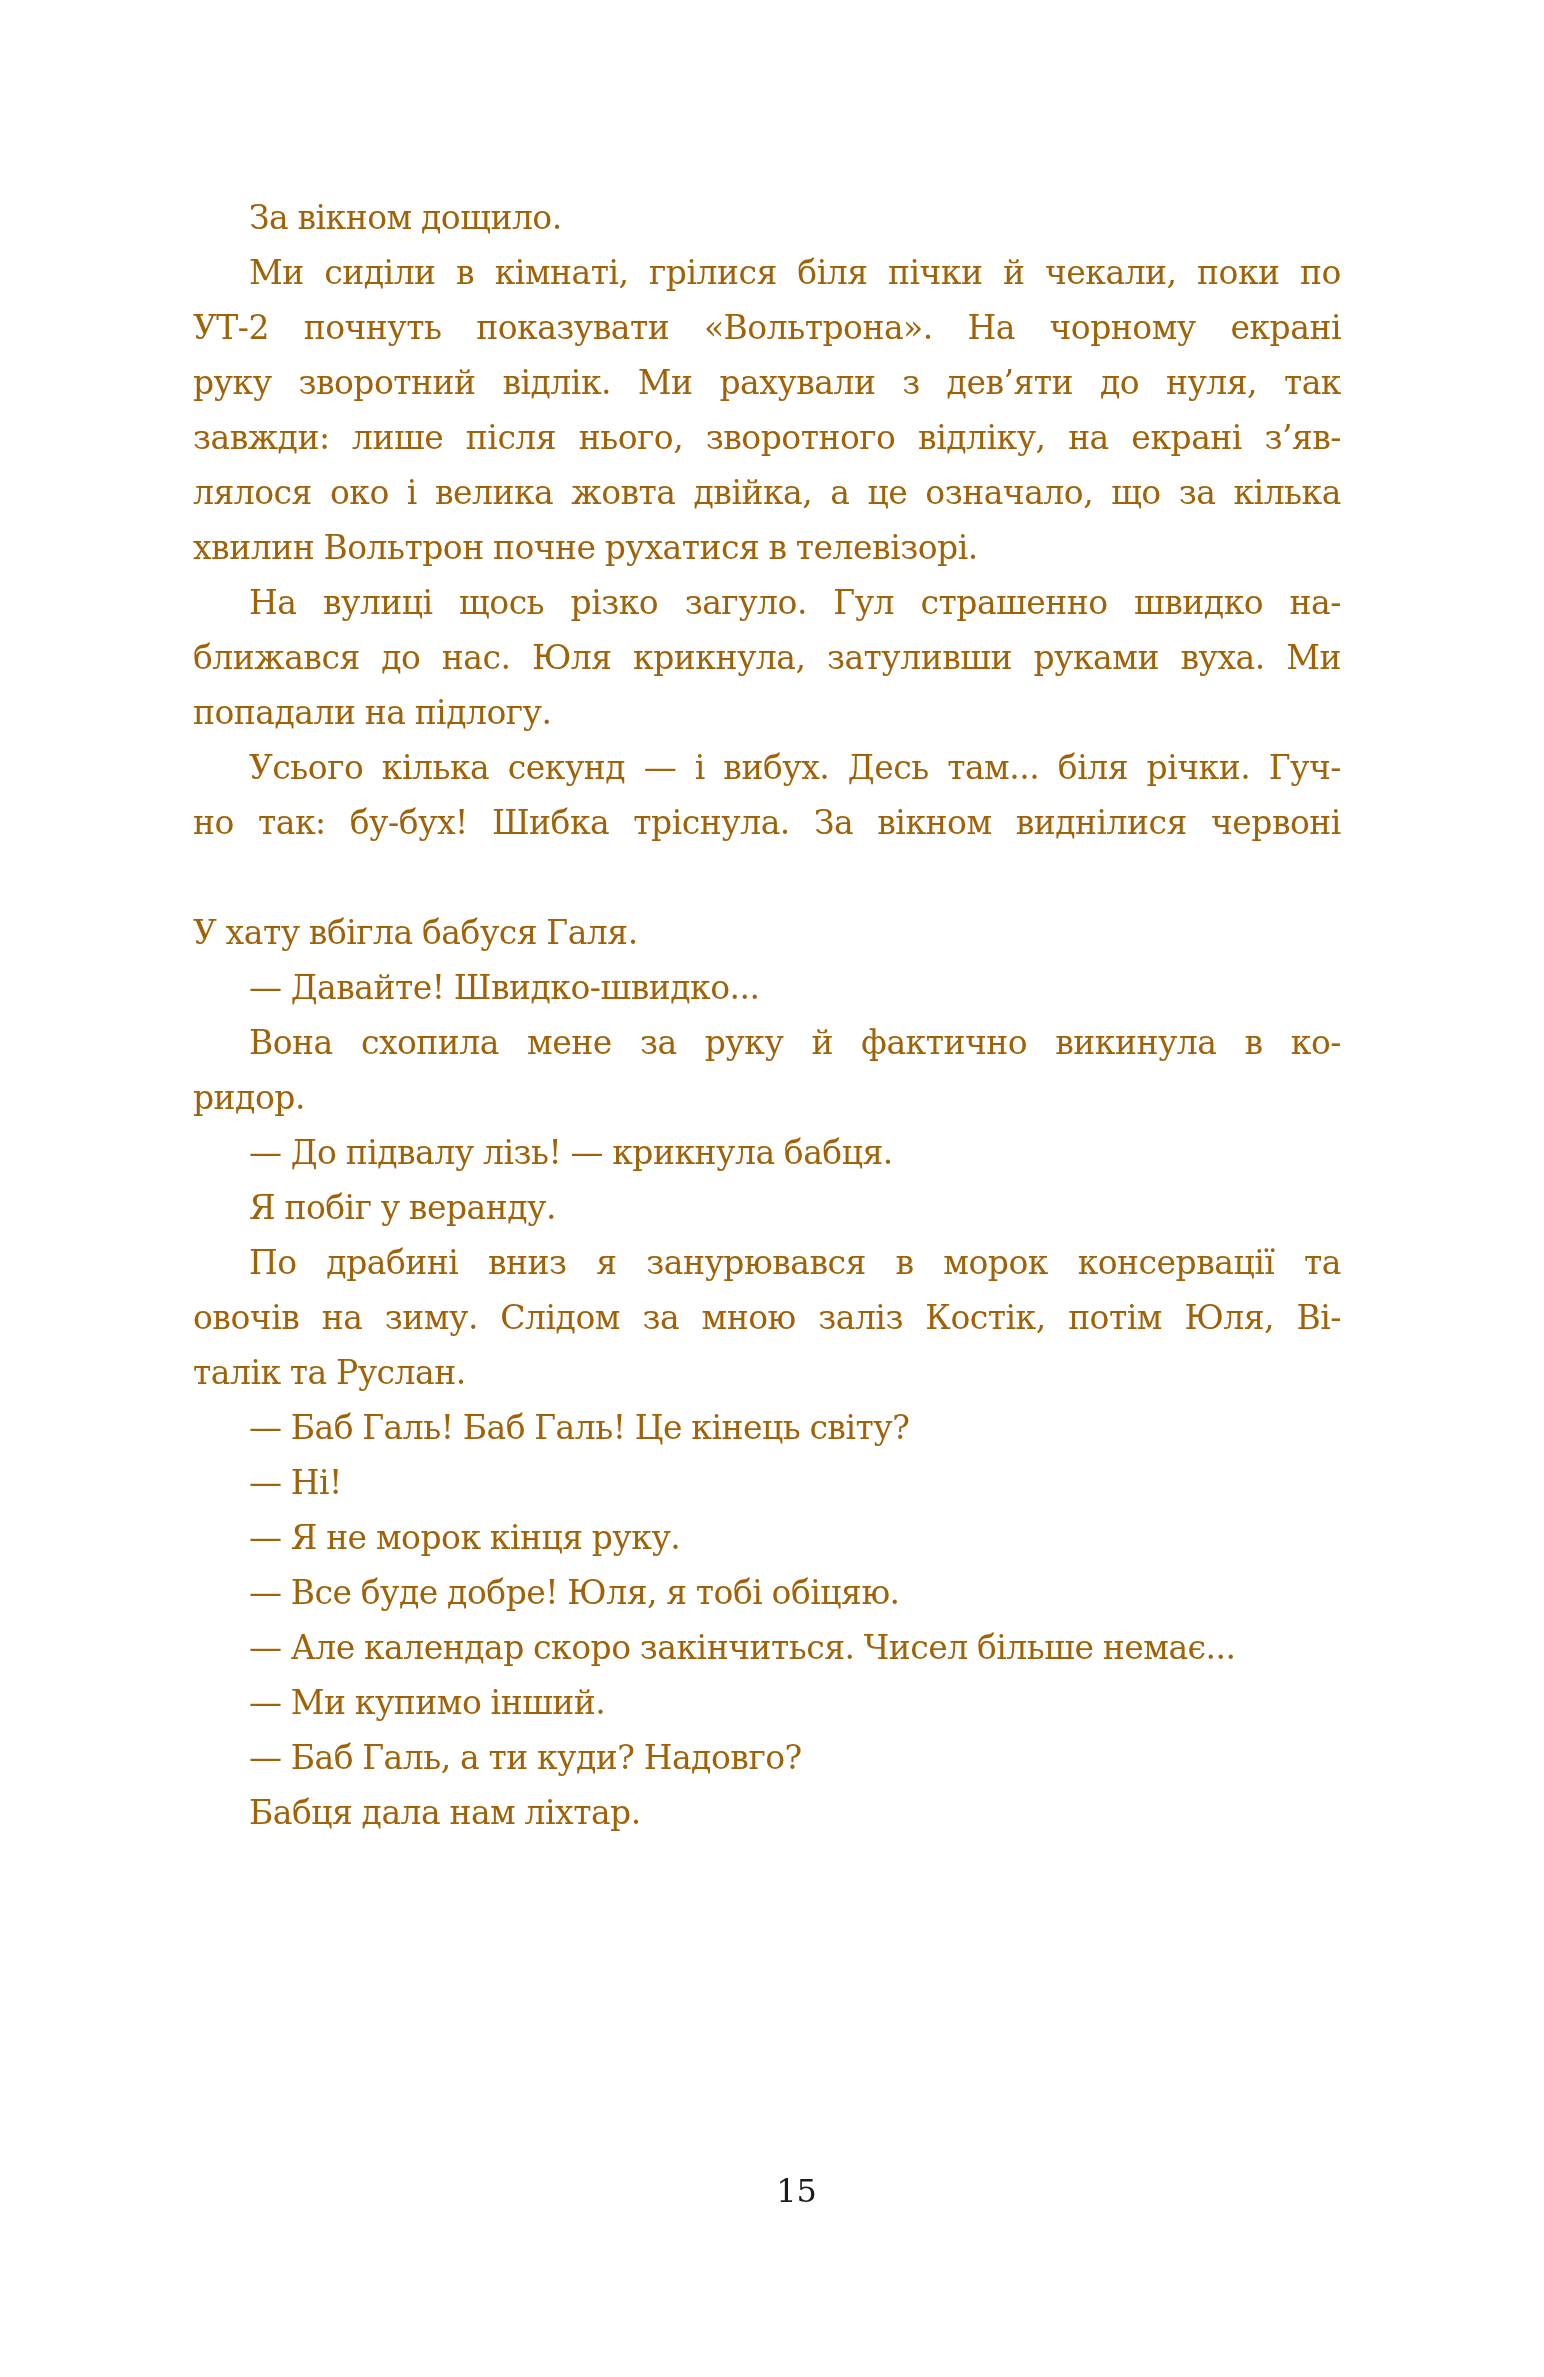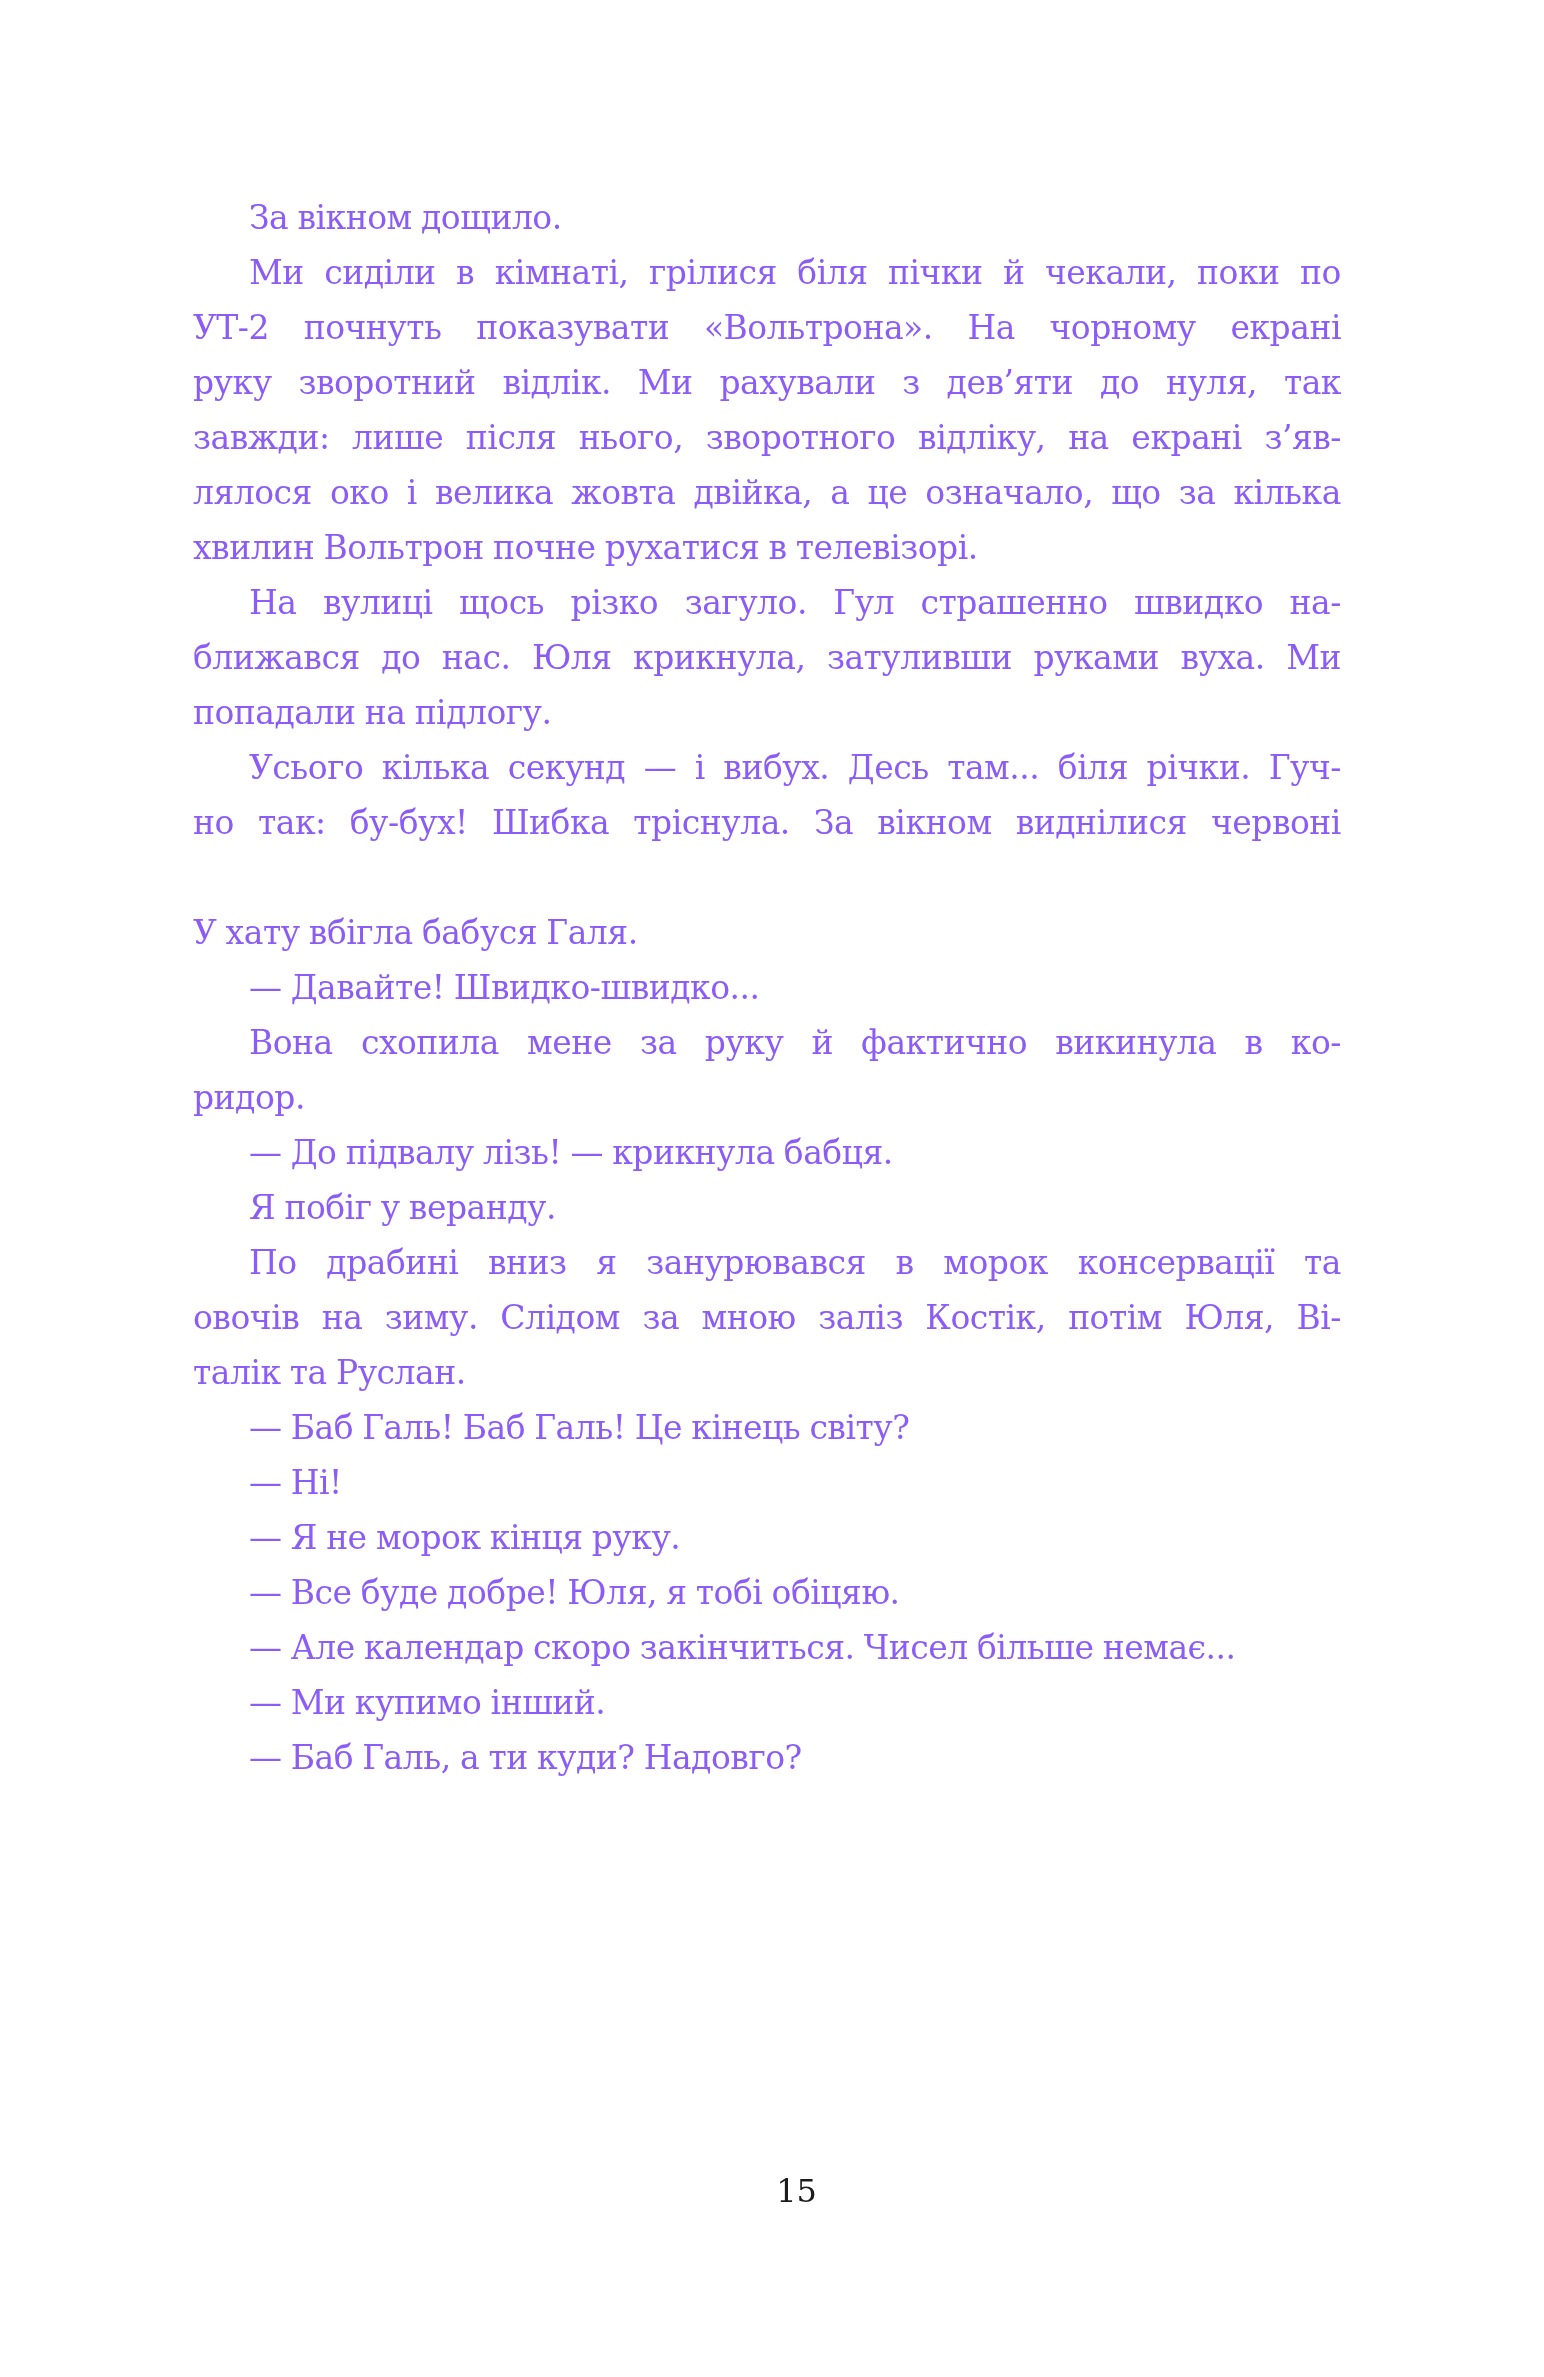--- a/index.html
+++ b/index.html
@@ -1,20 +1,20 @@
 <!DOCTYPE html>
 <html style="font-size:13px"><head>
 <meta charset="utf-8">
 <style>
   html, body { margin: 0; padding: 0; background: #ffffff; }
   body { width: 1545px; height: 2377px; position: relative; overflow: hidden; }
   .page { position: absolute; left: 0; top: 0; width: 1545px; height: 2377px; background: #ffffff; }
   .text-block {
     position: absolute; left: 193px; top: 190px; width: 1148px;
-    font-family: "DejaVu Serif", serif; font-size: 33px; color: #8b5cf6;
+    font-family: "DejaVu Serif", serif; font-size: 33px; color: #a16207;
     letter-spacing: -0.5px;
   }
   .line {
     height: 55px; line-height: 55px; white-space: nowrap;
     display: flex; justify-content: space-between;
   }
   .line.full { }
   .line.last { justify-content: flex-start; }
   .line.last span.w { margin-right: 0.28em; }
   .line.indent { padding-left: 56px; }
@@ -309,16 +309,24 @@
         <div class="line last indent">
           <span class="w">—</span>
           <span class="w">Баб</span>
           <span class="w">Галь,</span>
           <span class="w">а</span>
           <span class="w">ти</span>
           <span class="w">куди?</span>
           <span class="w">Надовго?</span>
         </div>
       </div>
+      <div class="paragraph">
+        <div class="line last indent">
+          <span class="w">Бабця</span>
+          <span class="w">дала</span>
+          <span class="w">нам</span>
+          <span class="w">ліхтар.</span>
+        </div>
+      </div>
     </div>
   <div class="page-number">15</div>
 </div>
 
 
 </body></html>

